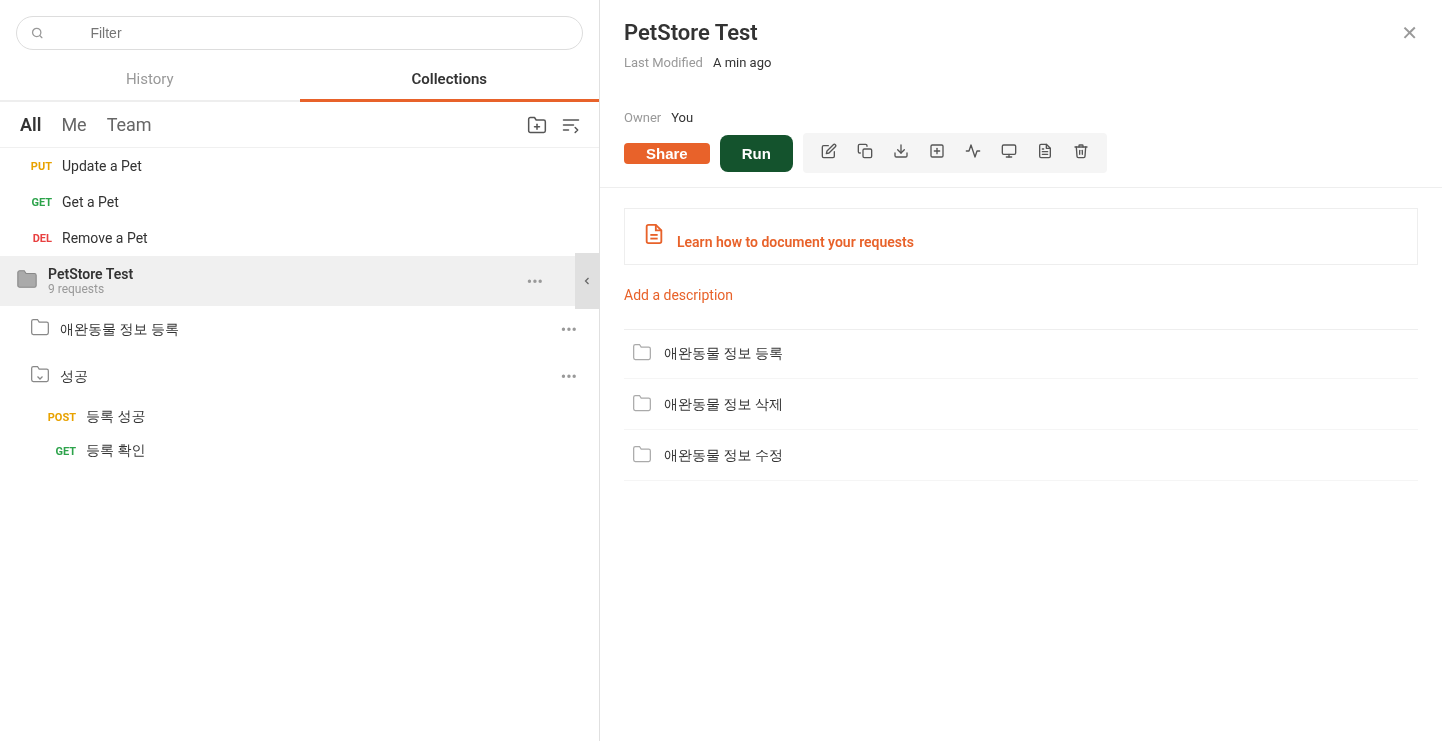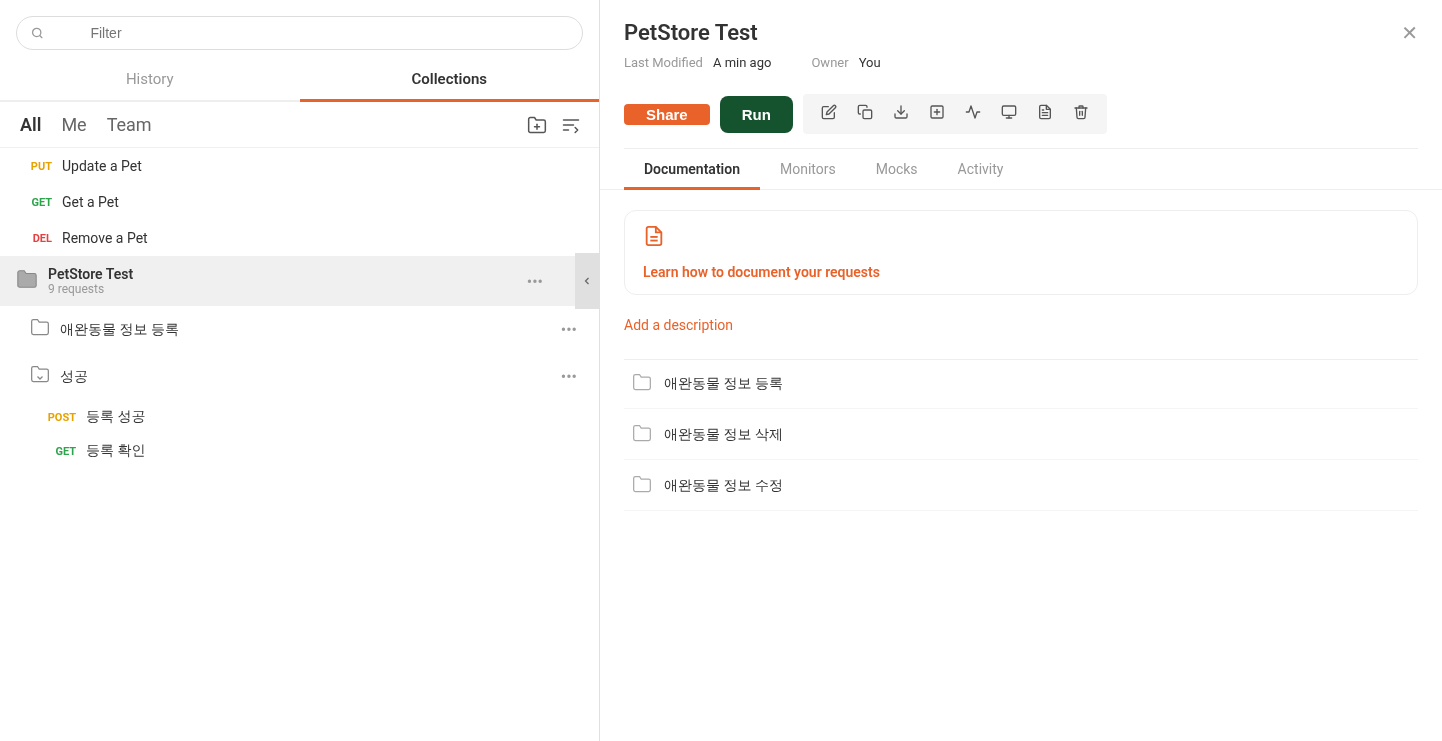--- a/index.html
+++ b/index.html
@@ -229,21 +229,22 @@
       background: none;
       border: none;
       cursor: pointer;
       font-size: 20px;
       color: #999;
     }
 
     .meta-row {
       display: flex;
       gap: 40px;
-      margin-bottom: 24px;
+      margin-bottom: 8px;
+      flex-direction: column;
     }
     .meta-item {
       display: flex;
       gap: 10px;
       align-items: center;
     }
     .meta-label {
       font-size: 13px;
       color: #999;
     }
@@ -323,28 +324,27 @@
     }
 
     .right-body {
       flex: 1;
       overflow-y: auto;
       padding: 20px 24px;
     }
 
     .doc-promo {
       display: flex;
-      align-items: flex-start;
+      align-items: flex-end;
       gap: 12px;
       padding: 14px 18px;
       border: 1px solid #eee;
-      border-radius: 12px;
+      border-radius: 0;
       margin-bottom: 16px;
       background: #fff;
-      flex-direction: column;
     }
     .doc-icon {
       font-size: 20px;
       color: #e8622a;
     }
     .doc-link {
       font-size: 14px;
       color: #e8622a;
       font-weight: 600;
       cursor: pointer;
@@ -587,34 +587,20 @@
             <polyline points="3 6 5 6 21 6"></polyline>
             <path d="M19 6l-1 14a2 2 0 0 1-2 2H8a2 2 0 0 1-2-2L5 6"></path>
             <path d="M10 11v6"></path>
               <path d="M14 11v6"></path>
             <path d="M9 6V4a1 1 0 0 1 1-1h4a1 1 0 0 1 1 1v2"></path>
           </svg>
         </button>
       </div>
     </div>
 
-    <div class="tabs-content-row">
-      <div class="content-tab active">
-        <span>Documentation</span>
-      </div>
-      <div class="content-tab">
-        <span>Monitors</span>
-      </div>
-      <div class="content-tab">
-        <span>Mocks</span>
-      </div>
-      <div class="content-tab">
-        <span>Activity</span>
-      </div>
-    </div>
 
   </div>
 
   <div class="right-body">
 
     <div class="doc-promo">
       <span class="doc-icon">
         <svg width="22" height="22" viewBox="0 0 24 24" fill="none" stroke="#e8622a" stroke-width="2">
           <path d="M14 2H6a2 2 0 0 0-2 2v16a2 2 0 0 0 2 2h12a2 2 0 0 0 2-2V8z"></path>
           <polyline points="14 2 14 8 20 8"></polyline>

